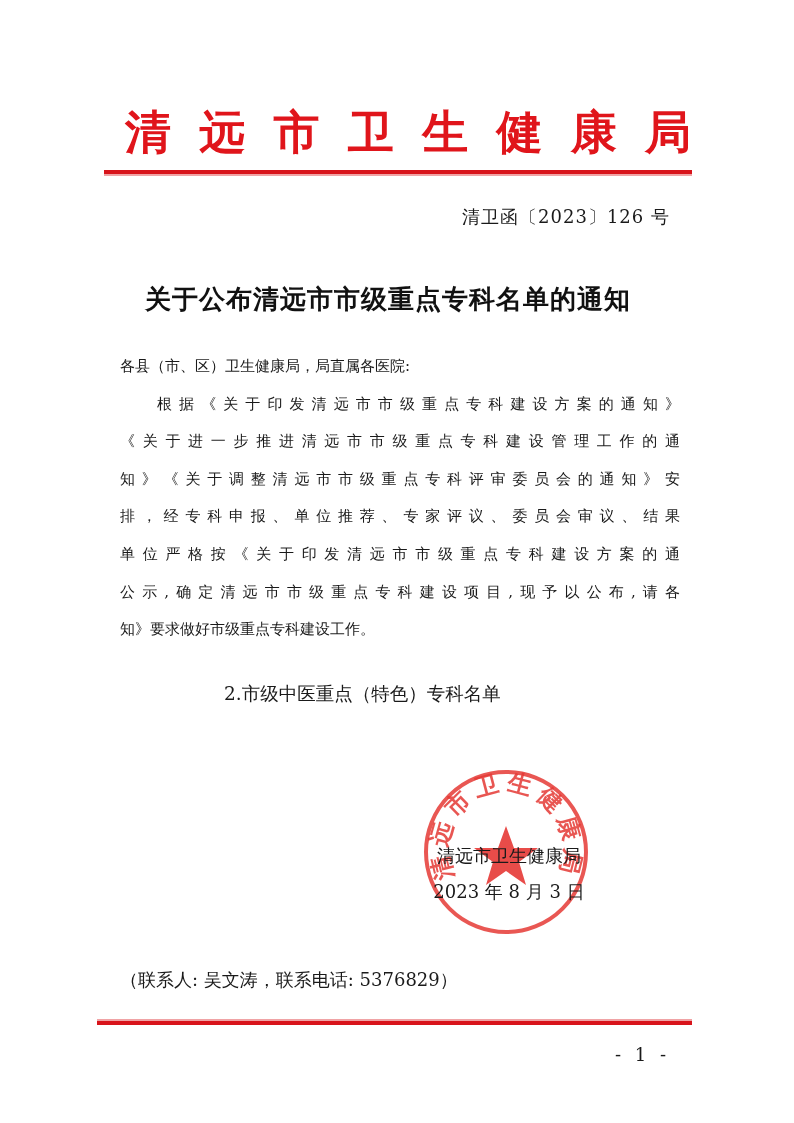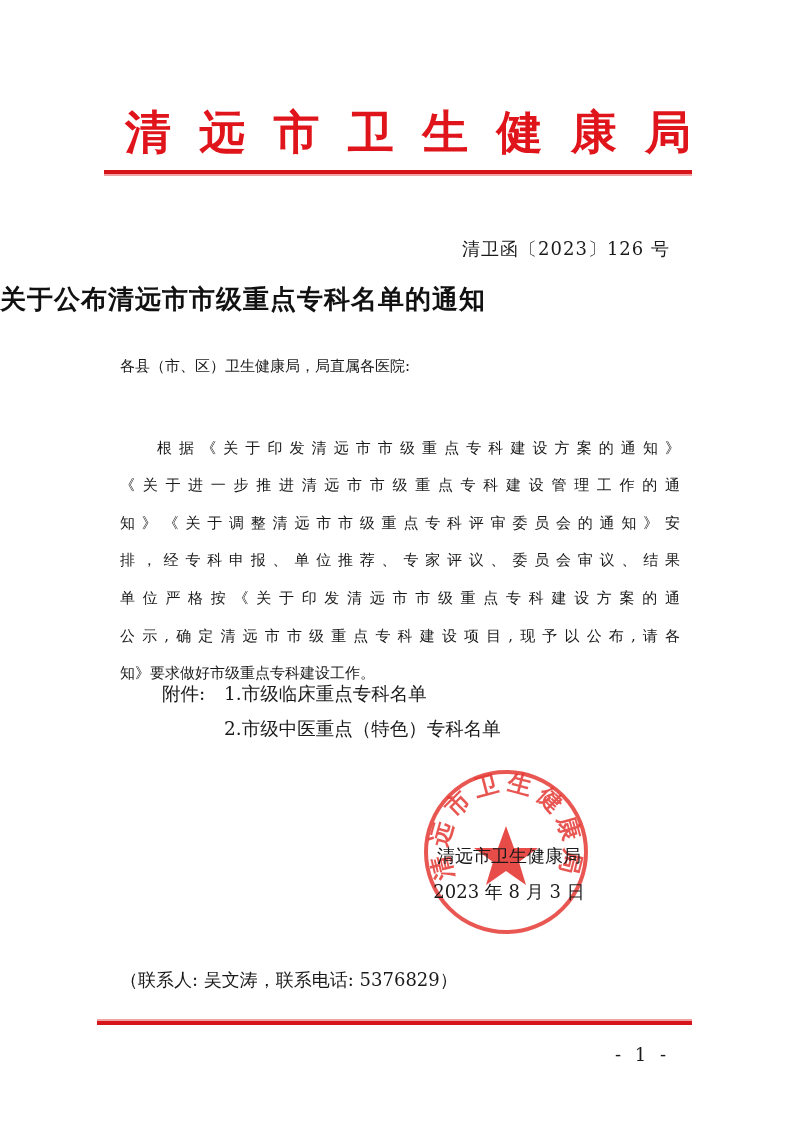--- a/index.html
+++ b/index.html
@@ -7,27 +7,27 @@
            font-family: "DejaVu Serif", "Liberation Serif", serif; color: #1a1a1a; }
     .abs { position: absolute; }
     .header-title { left: 118px; top: 102px; width: 580px; height: 60px;
       font-size: 46px; color: #e0151b; font-weight: bold; letter-spacing: 0;
       display: flex; justify-content: space-between; line-height: 60px;
       font-family: "DejaVu Serif", "Liberation Serif", serif; }
     .header-title span { display: inline-block; width: 60px; text-align: center; }
     .rule { left: 104px; width: 588px; }
     .rule .thick { height: 4px; background: #d8141b; }
     .rule .thin { height: 2px; background: #f0a3a5; }
-    .doc-number { right: 124px; top: 205px; font-size: 18px; letter-spacing: 1px; margin-top: 32px; }
-    .doc-title { left: 0; width: 776px; top: 282px; text-align: left;
+    .doc-number { right: 124px; top: 205px; font-size: 18px; letter-spacing: 1px; }
+    .doc-title { left: 0; width: 776px; top: 282px; text-align: center;
       font-size: 26px; font-weight: bold; letter-spacing: 1px; color: #111; }
     .body-text { left: 120px; width: 560px; top: 348px; font-size: 15px; line-height: 37.6px; }
     .body-text p { margin: 0; text-align: justify; text-align-last: justify; }
     .body-text p.last { text-align-last: left; }
-    .body-text p.indent { text-indent: 37px; margin-top: 44px; }
+    .body-text p.indent { text-indent: 37px; }
     .attach { left: 162px; top: 676px; font-size: 18.5px; line-height: 35px; }
     .attach .row { white-space: nowrap; }
     .attach .label { display: inline-block; width: 62px; }
     .attach .row2 { padding-left: 62px; }
     .seal { left: 422px; top: 768px; width: 168px; height: 168px; }
     .sign { left: 424px; top: 838px; width: 170px; font-size: 18px; line-height: 36px; text-align: center; }
     .contact { left: 120px; top: 968px; font-size: 18px; }
     .rule-bottom { left: 97px; top: 1019px; width: 595px; }
     .page-no { right: 124px; top: 1044px; font-size: 18px; letter-spacing: 4px; }
   </style>
@@ -59,23 +59,20 @@
   <p class="indent">根据《关于印发清远市市级重点专科建设方案的通知》</p>
   <p>《关于进一步推进清远市市级重点专科建设管理工作的通</p>
   <p>知》《关于调整清远市市级重点专科评审委员会的通知》安</p>
   <p>排，经专科申报、单位推荐、专家评议、委员会审议、结果</p>
   <p>单位严格按《关于印发清远市市级重点专科建设方案的通</p>
   <p>公示,确定清远市市级重点专科建设项目,现予以公布,请各</p>
   <p class="last">知》要求做好市级重点专科建设工作。</p>
 </div>
 
 <div class="abs attach">
-  <div class="row">
-    <span class="label">附件:</span><span>1.市级临床重点专科名单</span>
-  </div>
   <div class="row row2">
     <span>2.市级中医重点（特色）专科名单</span>
   </div>
 </div>
 
 <svg class="abs seal" viewBox="0 0 168 168">
   <defs>
     <path id="sealArc" d="M 28 96 A 58 58 0 1 1 140 96"></path>
   </defs>
   <circle cx="84" cy="84" r="80" fill="none" stroke="#e53935" stroke-width="4" opacity="0.85"></circle>

